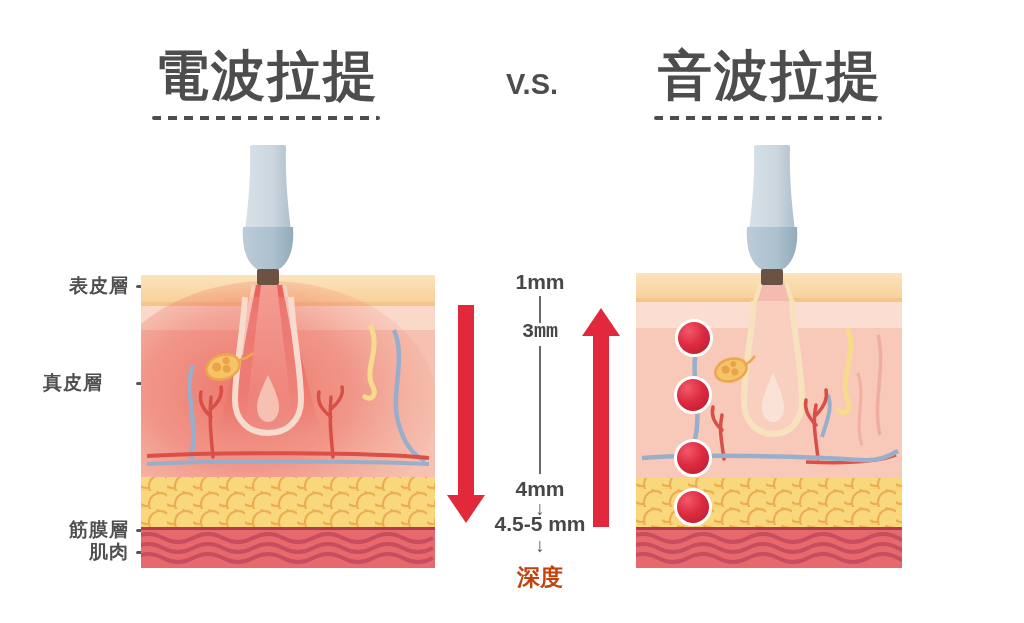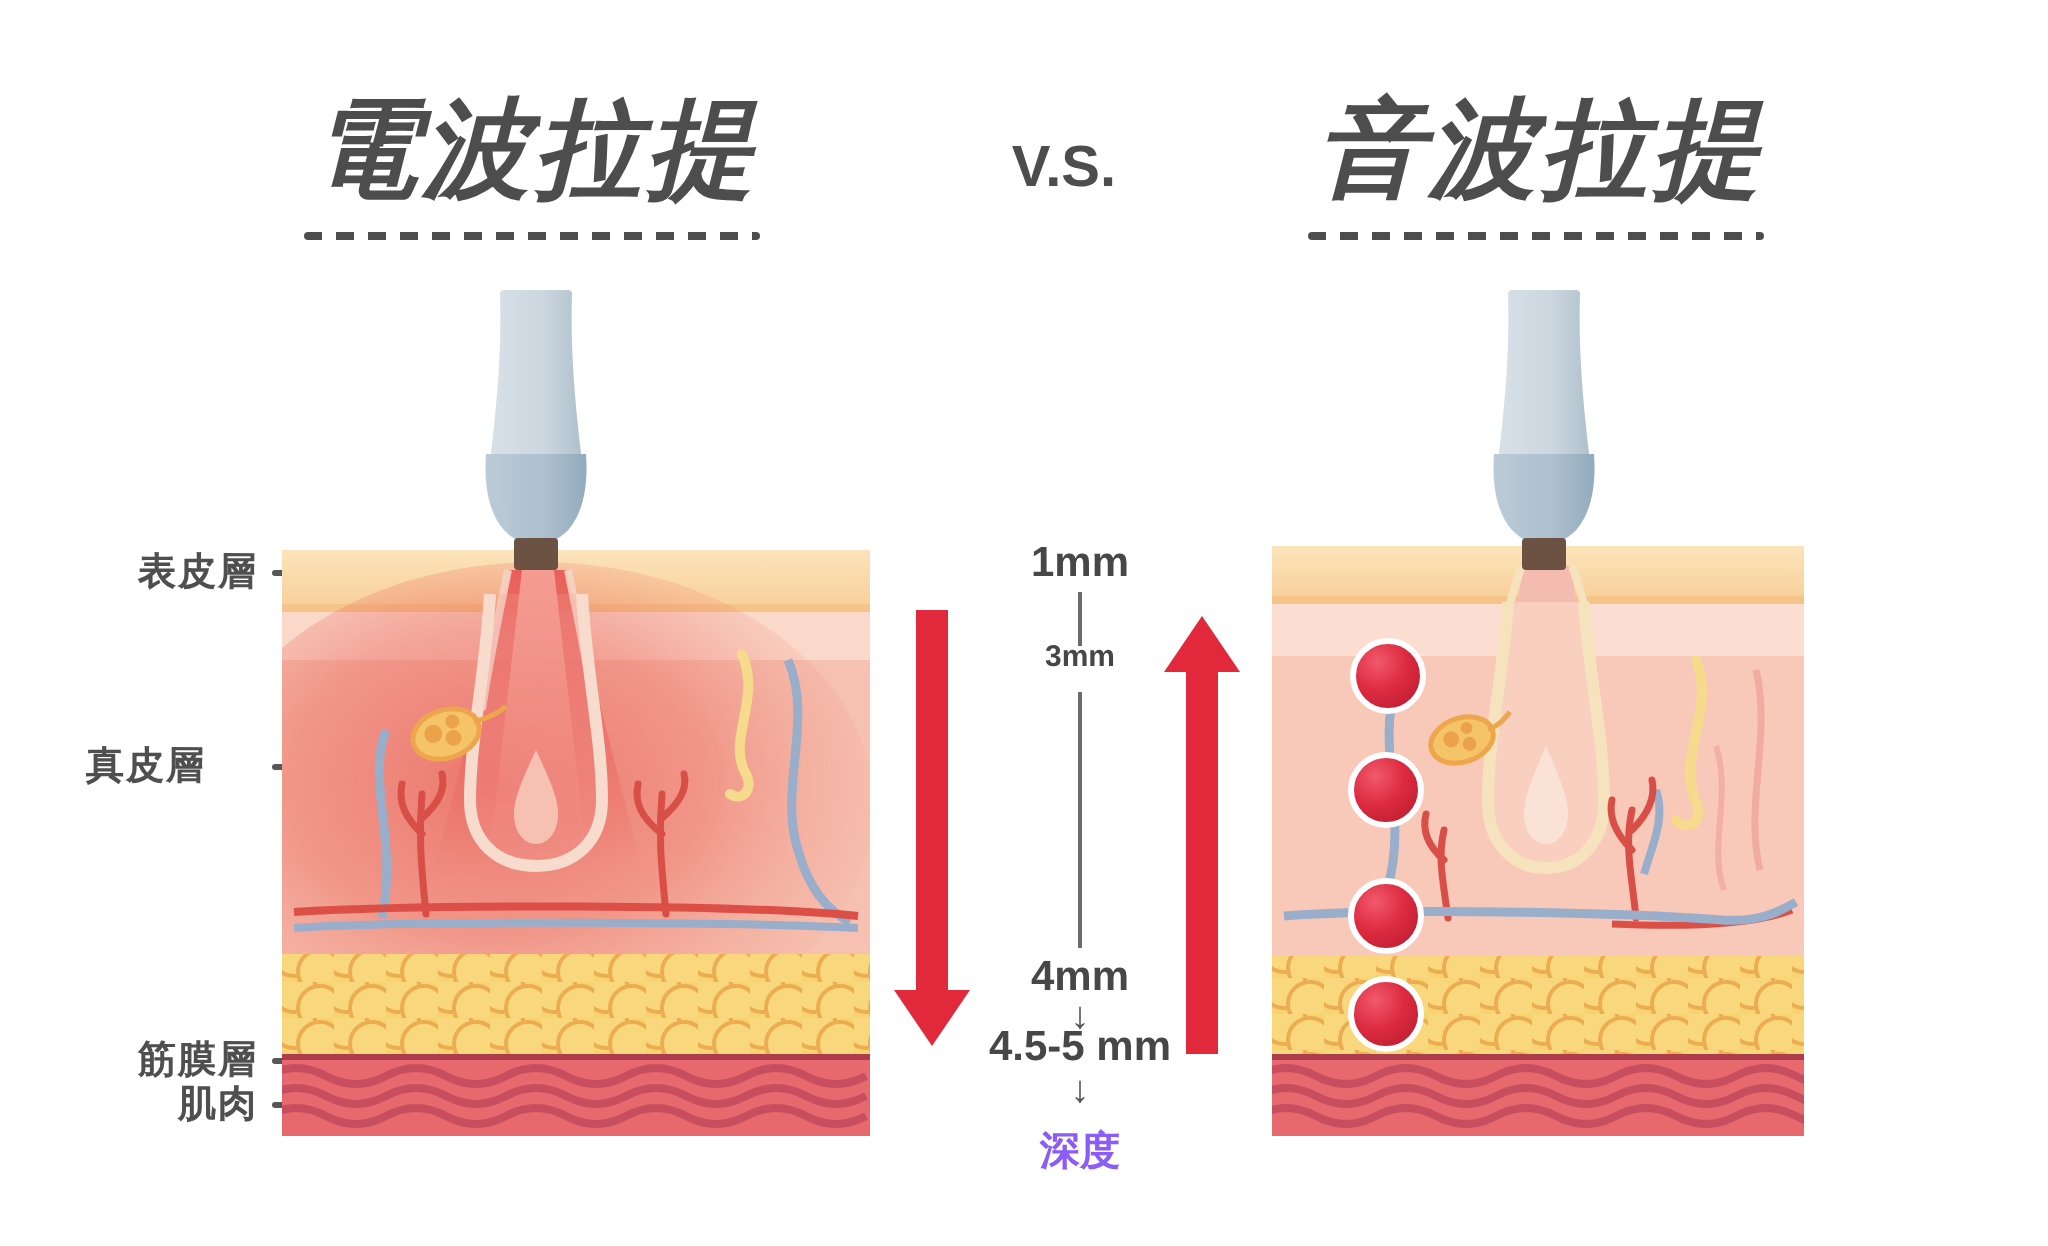--- a/index.html
+++ b/index.html
@@ -1,21 +1,21 @@
 <!DOCTYPE html>
 <html><head>
 <meta charset="utf-8">
 <style>
   html,body{margin:0;padding:0;}
   body{font-family:"Liberation Sans","DejaVu Sans",sans-serif;background:#ffffff;}
   #stage{position:relative;width:1024px;height:623px;background:#ffffff;overflow:hidden;}
 
   
   .title{position:absolute;top:42px;height:66px;line-height:66px;text-align:center;
-         font-size:54px;font-weight:800;color:#4D4D4D;letter-spacing:2px;white-space:nowrap;font-style:italic;}
+         font-size:54px;font-weight:800;color:#4D4D4D;letter-spacing:2px;white-space:nowrap;}
   .dash{position:absolute;height:4px;border-radius:2px;
         background:repeating-linear-gradient(90deg,#4d4d4d 0 9px,transparent 9px 16px);}
   .vs{position:absolute;top:64px;height:40px;line-height:40px;text-align:center;
       font-size:29px;font-weight:800;color:#4D4D4D;}
 
   
   .llabel{position:absolute;left:0;width:137px;height:26px;display:flex;align-items:center;
           justify-content:flex-end;gap:7px;margin-left:24px;}
   .llabel .txt{font-size:19px;font-weight:700;color:#4F4F4F;letter-spacing:1px;white-space:nowrap;}
   .llabel .tick{width:25px;height:3px;background:#56575A;border-radius:1.5px;flex:0 0 auto;}
@@ -63,27 +63,27 @@
     <span class="txt">筋膜層</span>
     <span class="tick"></span>
   </div>
   <div class="llabel" style="top:539px;">
     <span class="txt">肌肉</span>
     <span class="tick"></span>
   </div>
 
   <div class="scale-txt" style="top:270px;font-size:21px;">1mm</div>
   <div class="scale-line" style="top:296px;height:27px;"></div>
-  <div class="scale-txt" style="top:320px;font-size:15px;">3mm</div>
+  <div class="scale-txt" style="top:320px;font-size:20px;font-family:Liberation Mono, monospace;">3mm</div>
   <div class="scale-line" style="top:346px;height:128px;"></div>
   <div class="scale-txt" style="top:477px;font-size:21px;">4mm</div>
   <div class="scale-arrow" style="top:498px;">↓</div>
   <div class="scale-txt" style="top:512px;font-size:21px;">4.5-5 mm</div>
   <div class="scale-arrow" style="top:535px;">↓</div>
-  <div class="scale-txt" style="top:562px;font-size:20px;color:#8b5cf6;">深度</div>
+  <div class="scale-txt" style="top:562px;font-size:23px;color:#c2410c;">深度</div>
 
   <div>
     <div class="arr-shaft" style="left:458px;top:305px;height:191px;"></div>
     <div class="arr-head down" style="left:447px;top:495px;"></div>
   </div>
   <div>
     <div class="arr-head up" style="left:582px;top:308px;"></div>
     <div class="arr-shaft" style="left:593px;top:335px;height:192px;"></div>
   </div>
 

